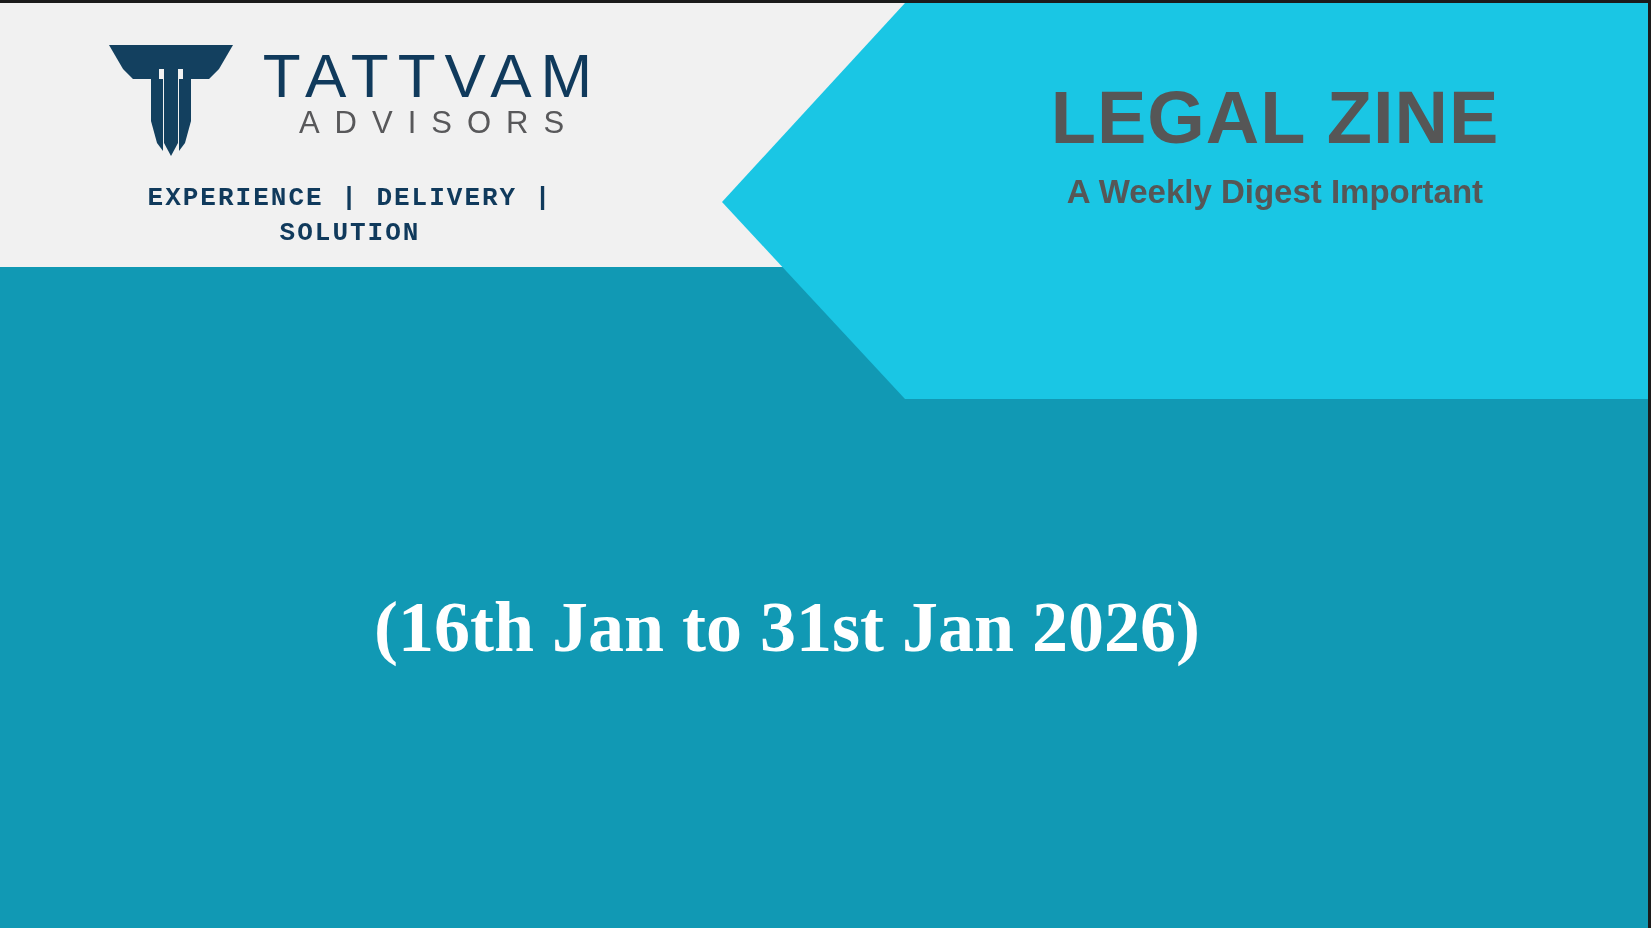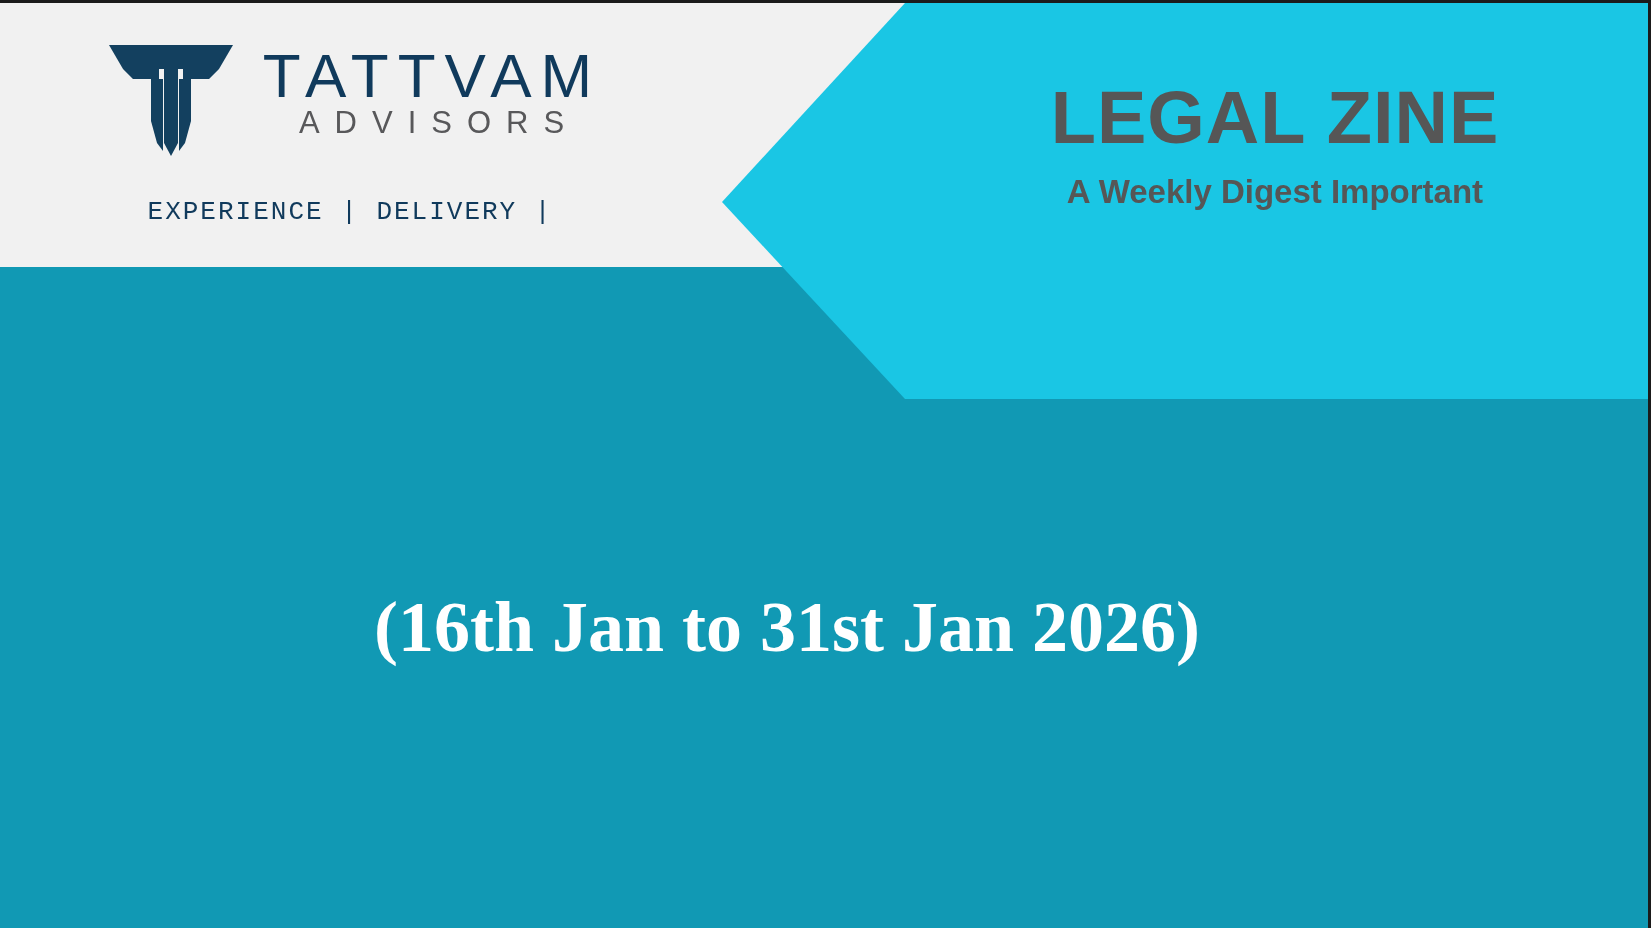--- a/index.html
+++ b/index.html
@@ -100,25 +100,25 @@
     color: #58585a;
     line-height: 1.0;
     align-self: center;
     padding-left: 14px;
     white-space: nowrap;
   }
 
   .tagline {
     font-family: "Liberation Mono", "DejaVu Sans Mono", monospace;
     font-size: 26px;
-    font-weight: 400;
+    font-weight: 700;
     letter-spacing: 2px;
     color: #103a5c;
     line-height: 1.35;
-    margin-top: 38px;
+    margin-top: 24px;
     padding: 0 120px;
     text-align: center;
   }
 
   
   .zine-block {
     position: absolute;
     left: 910px;
     top: 78px;
     width: 730px;
@@ -194,20 +194,21 @@
 
       <span class="wordmark-col">
         <span class="wordmark-main">TATTVAM</span>
         <span class="wordmark-sub">ADVISORS</span>
       </span>
 
     </div>
 
     <div class="tagline">
       <div>EXPERIENCE  |  DELIVERY  |</div>
+      <div>SOLUTION</div>
     </div>
 
   </div>
 
   <div class="zine-block">
     <div class="zine-title">LEGAL ZINE</div>
     <div class="zine-sub">
       <div>A Weekly Digest Important</div>
     </div>
   </div>

